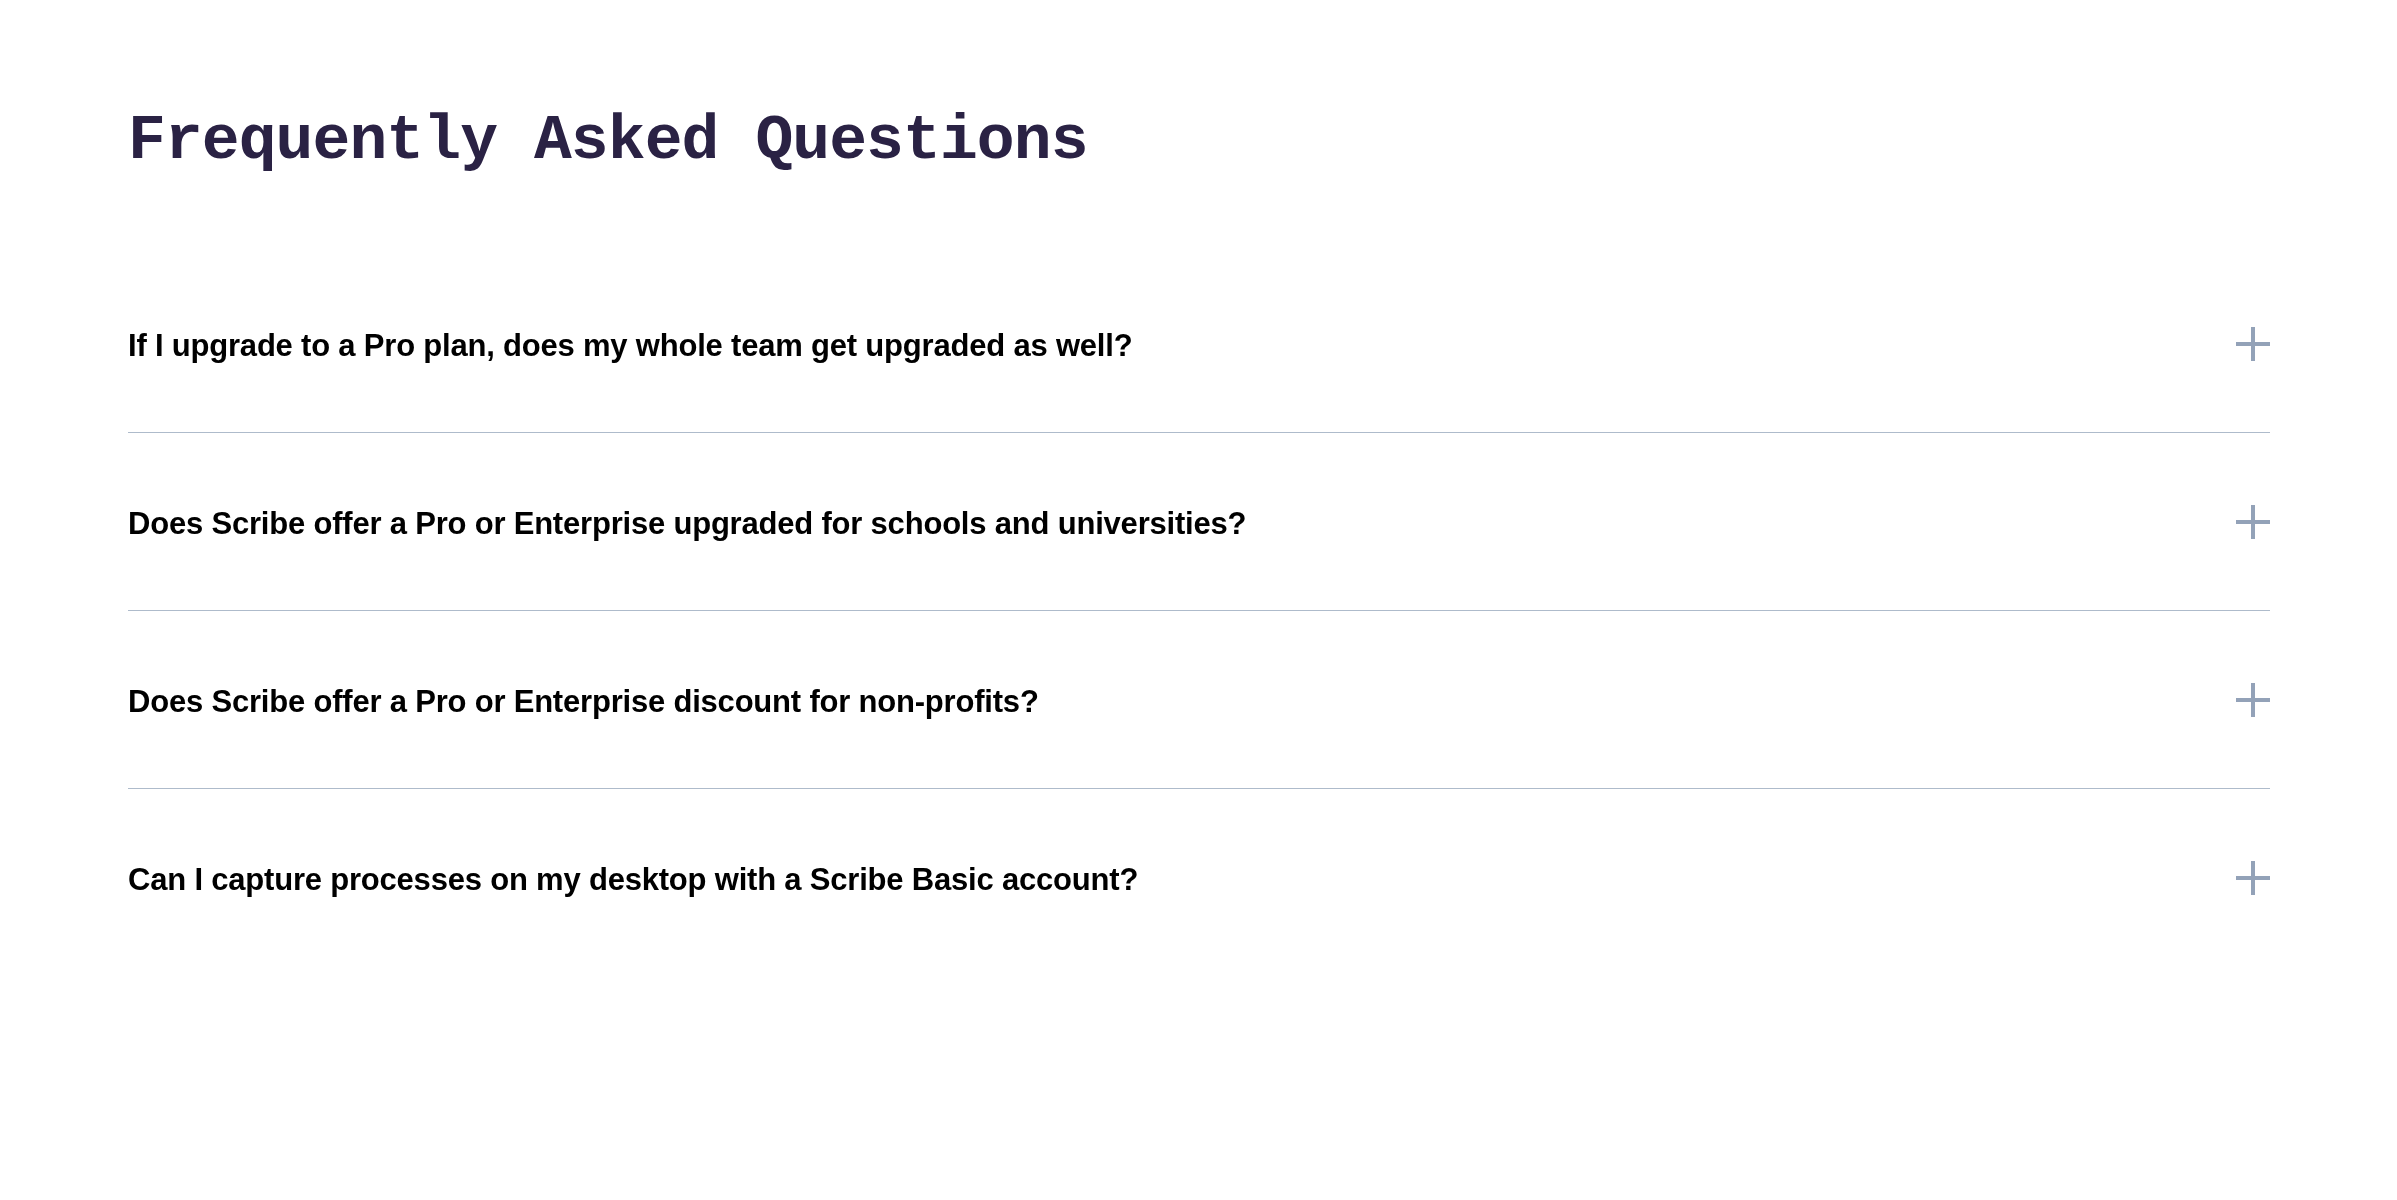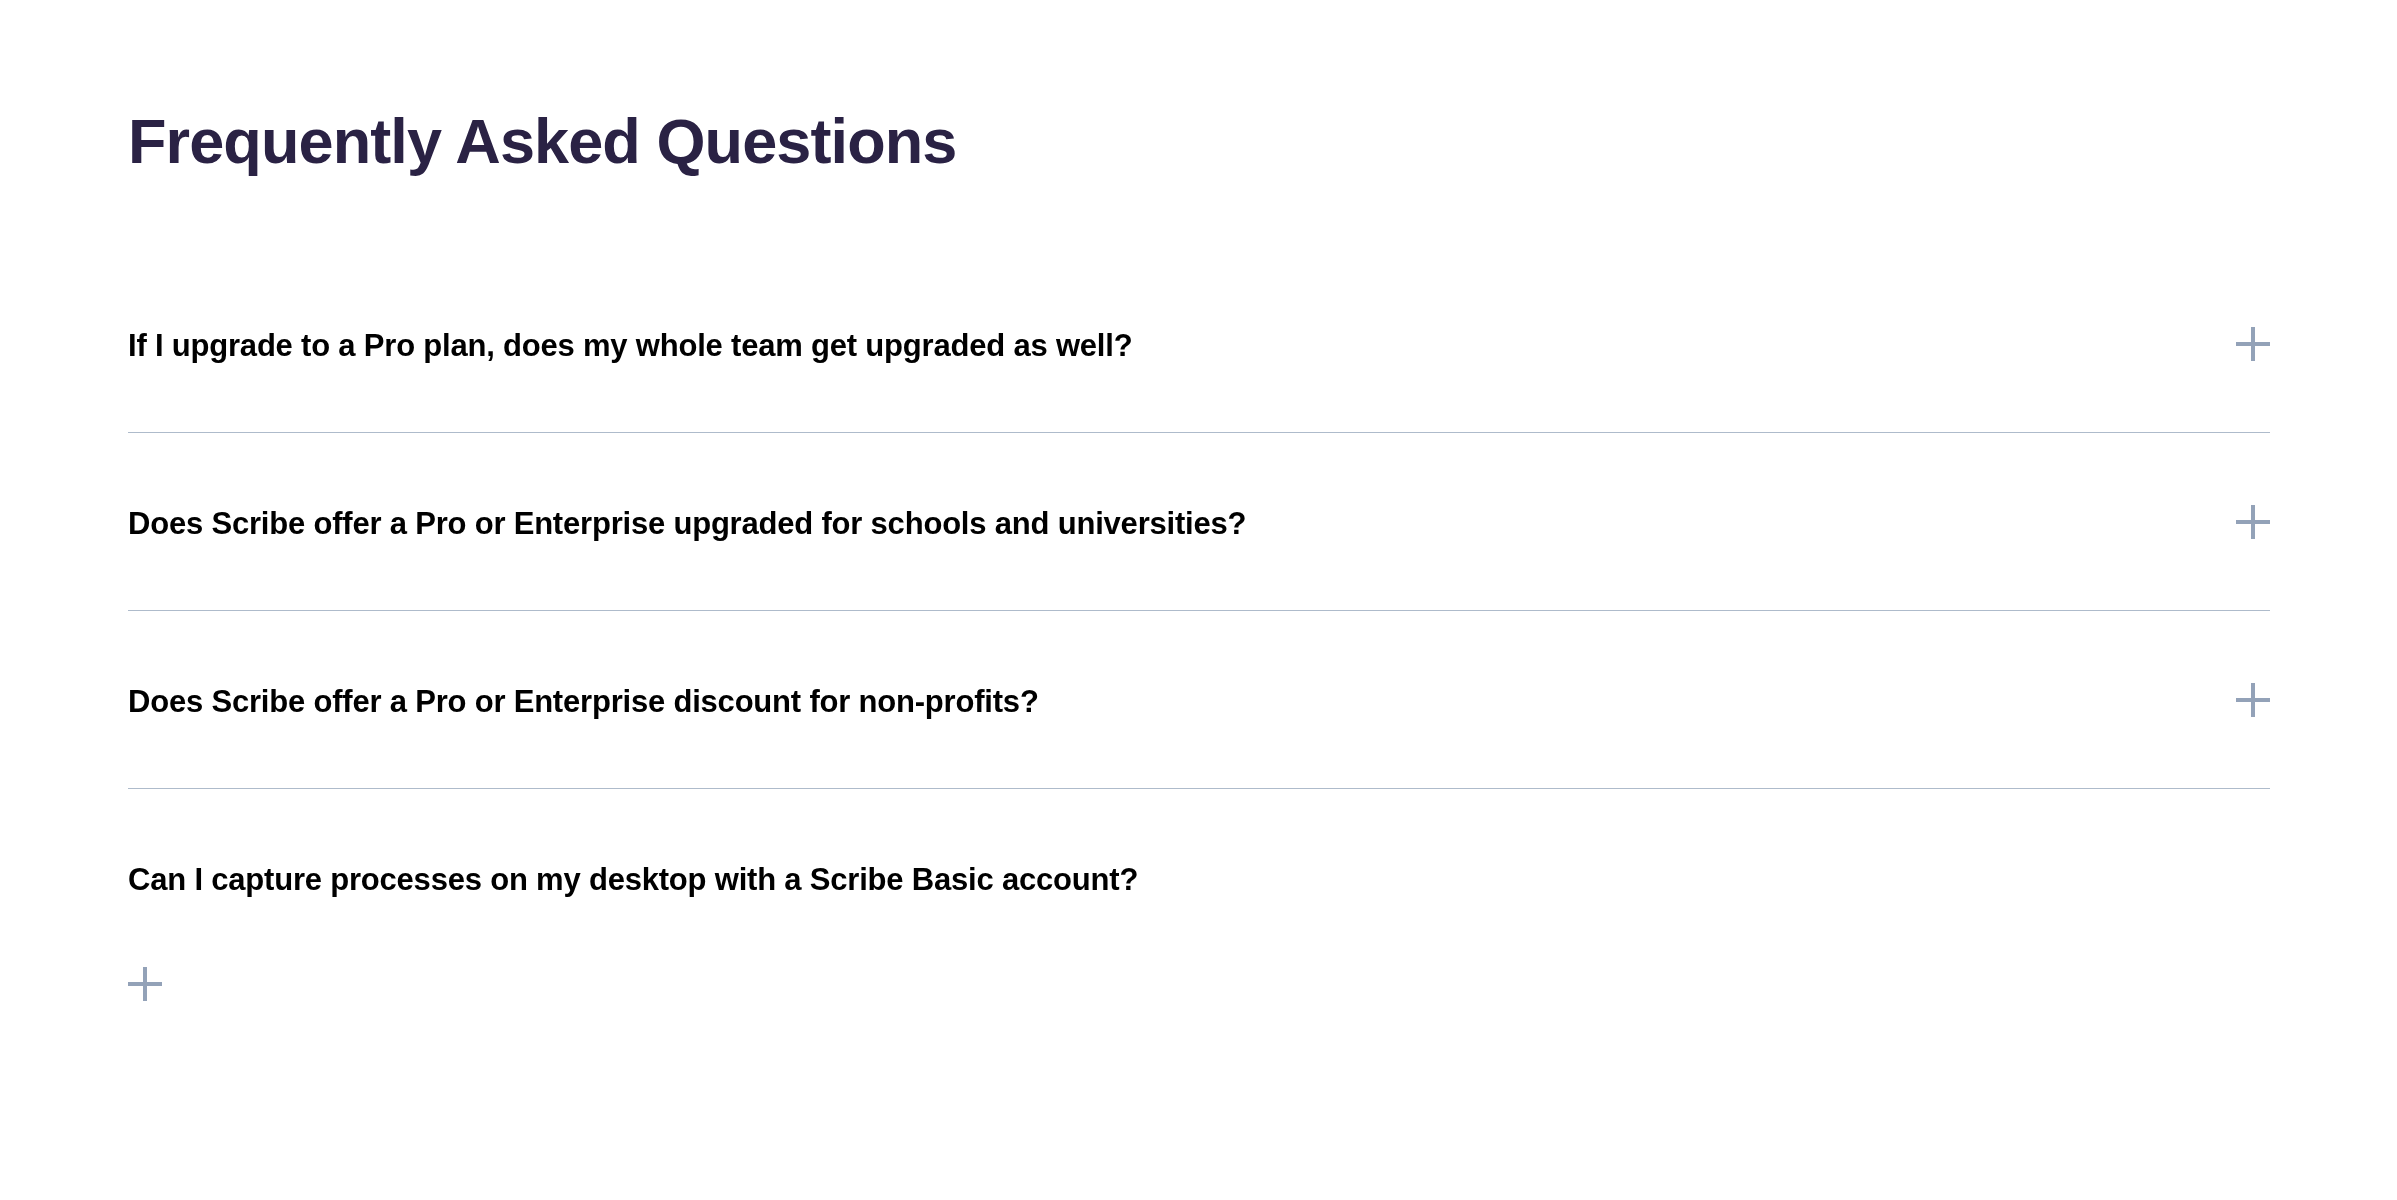--- a/index.html
+++ b/index.html
@@ -26,21 +26,21 @@
   .faq-section {
     position: absolute;
     left: 128px;
     top: 0;
     width: 2142px;
   }
 
   .faq-title {
     margin: 0;
     padding: 0;
-    font-family: Liberation Sans, sans-serif;
+    font-family: Liberation Mono, monospace;
     font-size: 63px;
     font-weight: 700;
     letter-spacing: -0.9px;
     color: #2a2244;
     line-height: 1;
     position: absolute;
     left: 0;
     top: 110px;
     white-space: nowrap;
   }
@@ -62,21 +62,20 @@
     box-sizing: border-box;
     display: flex;
     align-items: flex-start;
     justify-content: space-between;
     cursor: pointer;
     border-bottom: 1px solid #aebbcb;
   }
 
   .faq-item:last-child {
     border-bottom: none;
-    flex-direction: column;
   }
 
   .faq-question {
     font-family: "Liberation Sans", sans-serif;
     font-size: 31px;
     font-weight: 700;
     letter-spacing: -0.2px;
     color: #000000;
     line-height: 1;
     margin: 0;

